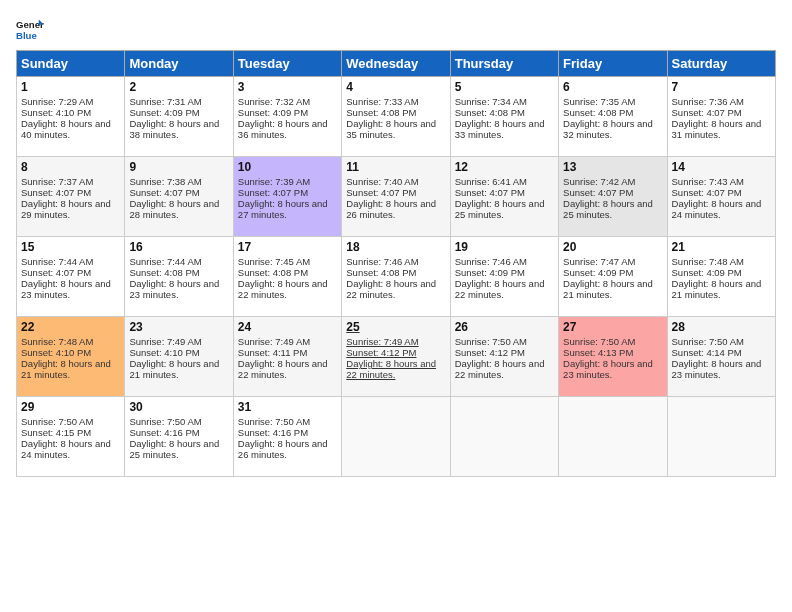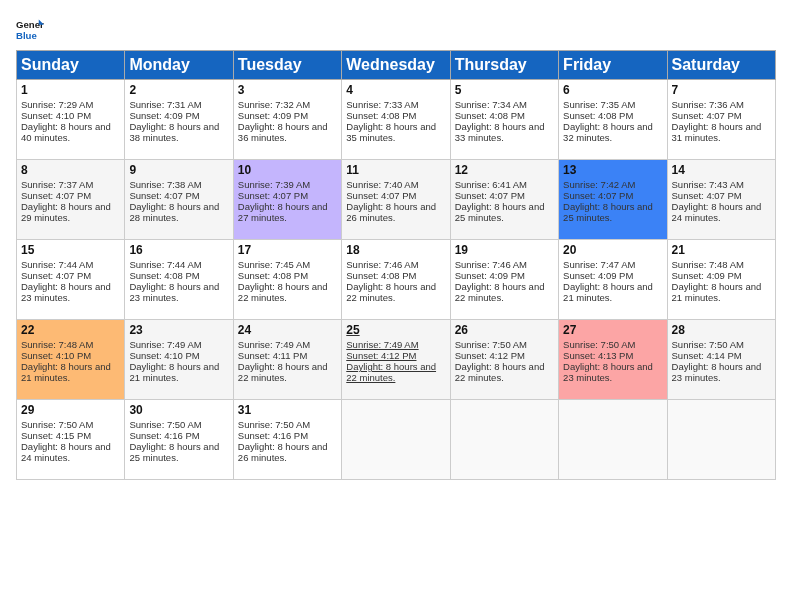--- a/index.html
+++ b/index.html
@@ -38,21 +38,21 @@
       color: #333;
     }
     table {
       width: 100%;
       border-collapse: collapse;
       table-layout: fixed;
     }
     th {
       background-color: #1565c0;
       color: #fff;
-      font-size: 16px;
+      font-size: 13px;
       font-weight: bold;
       padding: 5px 4px;
       text-align: left;
       border: 1px solid #aaa;
     }
     td {
       vertical-align: top;
       padding: 3px 4px;
       border: 1px solid #ccc;
       font-size: 9.5px;
@@ -112,21 +112,21 @@
         <td><span class="day-num">5</span><span>Sunrise: 7:34 AM</span><br><span>Sunset: 4:08 PM</span><br><span>Daylight: 8 hours and 33 minutes.</span></td>
         <td><span class="day-num">6</span><span>Sunrise: 7:35 AM</span><br><span>Sunset: 4:08 PM</span><br><span>Daylight: 8 hours and 32 minutes.</span></td>
         <td><span class="day-num">7</span><span>Sunrise: 7:36 AM</span><br><span>Sunset: 4:07 PM</span><br><span>Daylight: 8 hours and 31 minutes.</span></td>
       </tr>
       <tr>
         <td style="background: rgb(245, 245, 245);"><span class="day-num">8</span><span>Sunrise: 7:37 AM</span><br><span>Sunset: 4:07 PM</span><br><span>Daylight: 8 hours and 29 minutes.</span></td>
         <td style="background: rgb(245, 245, 245);"><span class="day-num">9</span><span>Sunrise: 7:38 AM</span><br><span>Sunset: 4:07 PM</span><br><span>Daylight: 8 hours and 28 minutes.</span></td>
         <td style="background: #c4b5fd;"><span class="day-num">10</span><span>Sunrise: 7:39 AM</span><br><span>Sunset: 4:07 PM</span><br><span>Daylight: 8 hours and 27 minutes.</span></td>
         <td style="background: rgb(245, 245, 245);"><span class="day-num">11</span><span>Sunrise: 7:40 AM</span><br><span>Sunset: 4:07 PM</span><br><span>Daylight: 8 hours and 26 minutes.</span></td>
         <td style="background: rgb(245, 245, 245);"><span class="day-num">12</span><span>Sunrise: 6:41 AM</span><br><span>Sunset: 4:07 PM</span><br><span>Daylight: 8 hours and 25 minutes.</span></td>
-        <td style="background: #3b82f6;"><span class="day-num">13</span><span>Sunrise: 7:42 AM</span><br><span>Sunset: 4:07 PM</span><br><span>Daylight: 8 hours and 25 minutes.</span></td>
+        <td style="background: #e5e5e5;"><span class="day-num">13</span><span>Sunrise: 7:42 AM</span><br><span>Sunset: 4:07 PM</span><br><span>Daylight: 8 hours and 25 minutes.</span></td>
         <td style="background: rgb(245, 245, 245);"><span class="day-num">14</span><span>Sunrise: 7:43 AM</span><br><span>Sunset: 4:07 PM</span><br><span>Daylight: 8 hours and 24 minutes.</span></td>
       </tr>
       <tr>
         <td><span class="day-num">15</span><span>Sunrise: 7:44 AM</span><br><span>Sunset: 4:07 PM</span><br><span>Daylight: 8 hours and 23 minutes.</span></td>
         <td><span class="day-num">16</span><span>Sunrise: 7:44 AM</span><br><span>Sunset: 4:08 PM</span><br><span>Daylight: 8 hours and 23 minutes.</span></td>
         <td><span class="day-num">17</span><span>Sunrise: 7:45 AM</span><br><span>Sunset: 4:08 PM</span><br><span>Daylight: 8 hours and 22 minutes.</span></td>
         <td><span class="day-num">18</span><span>Sunrise: 7:46 AM</span><br><span>Sunset: 4:08 PM</span><br><span>Daylight: 8 hours and 22 minutes.</span></td>
         <td><span class="day-num">19</span><span>Sunrise: 7:46 AM</span><br><span>Sunset: 4:09 PM</span><br><span>Daylight: 8 hours and 22 minutes.</span></td>
         <td><span class="day-num">20</span><span>Sunrise: 7:47 AM</span><br><span>Sunset: 4:09 PM</span><br><span>Daylight: 8 hours and 21 minutes.</span></td>
         <td><span class="day-num">21</span><span>Sunrise: 7:48 AM</span><br><span>Sunset: 4:09 PM</span><br><span>Daylight: 8 hours and 21 minutes.</span></td>

